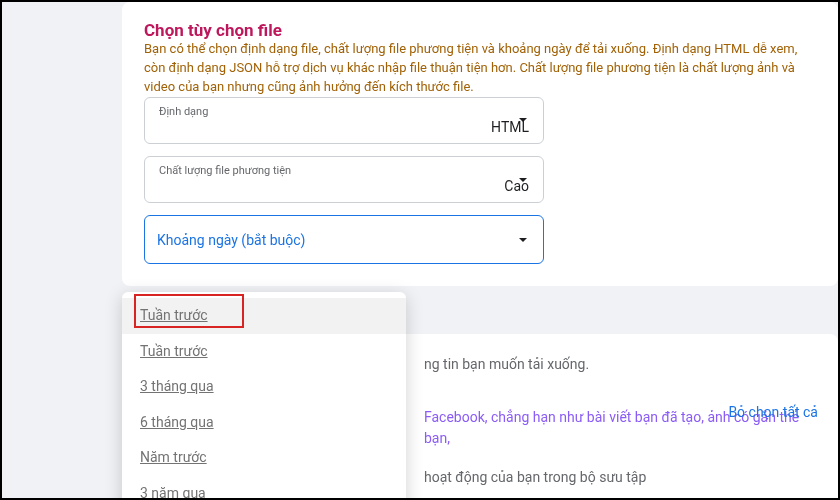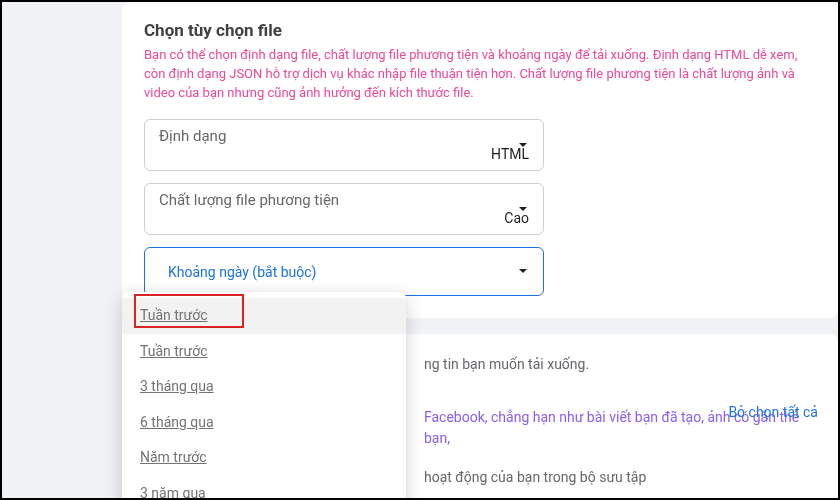--- a/index.html
+++ b/index.html
@@ -22,60 +22,59 @@
     left: 120px;
     top: 0;
     right: 0;
     background: #fff;
     border-radius: 8px;
     padding: 18px 22px 22px 22px;
   }
   .card-title {
     font-size: 17px;
     font-weight: 700;
-    color: #404040;
-    margin-bottom: 6px;
+    color: #be185d;
   }
   .card-desc {
     font-size: 13px;
-    color: #ec4899;
+    color: #a16207;
     line-height: 1.45;
-    margin-bottom: 16px;
+    margin-bottom: 0;
   }
   .field {
     border: 1px solid #ccd0d5;
     border-radius: 6px;
     padding: 7px 14px;
     width: 400px;
     margin-bottom: 12px;
     position: relative;
     background: #fff;
     cursor: pointer;
   }
   .field-label {
-    font-size: 15px;
+    font-size: 11px;
     color: #65676b;
     line-height: 1.2;
   }
   .field-value {
     font-size: 14px;
     color: #1c1e21;
     line-height: 1.3;
     text-align: right;
   }
   .field .caret {
     position: absolute;
     right: 14px;
     top: 50%;
     transform: translateY(-50%);
   }
   .field-single {
     border: 1.5px solid #1b74e4;
     border-radius: 6px;
-    padding: 14px 23px;
+    padding: 14px 12px;
     width: 400px;
     position: relative;
     background: #fff;
     cursor: pointer;
   }
   .field-single .placeholder {
     font-size: 14px;
     color: #1b74e4;
   }
   .field-single .caret { position:absolute; right:14px; top:50%; transform:translateY(-50%); }

